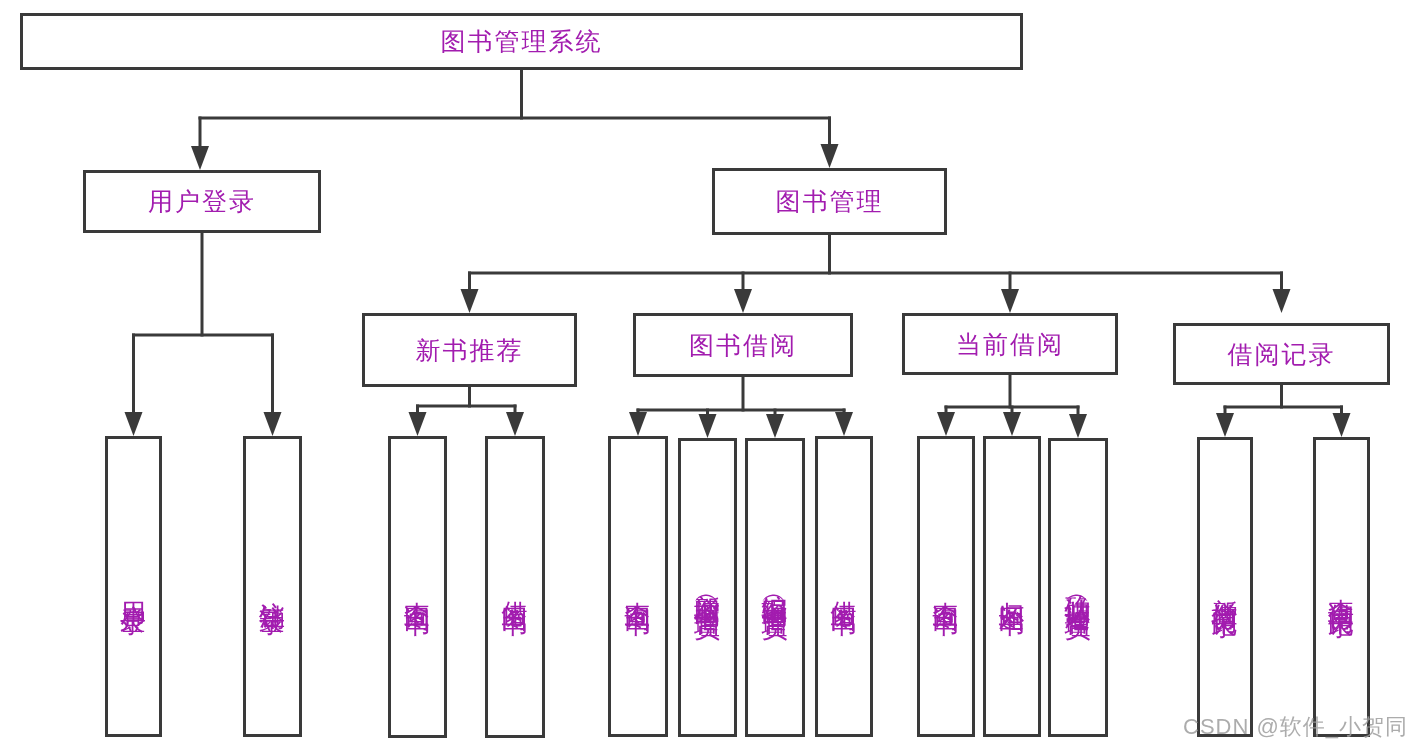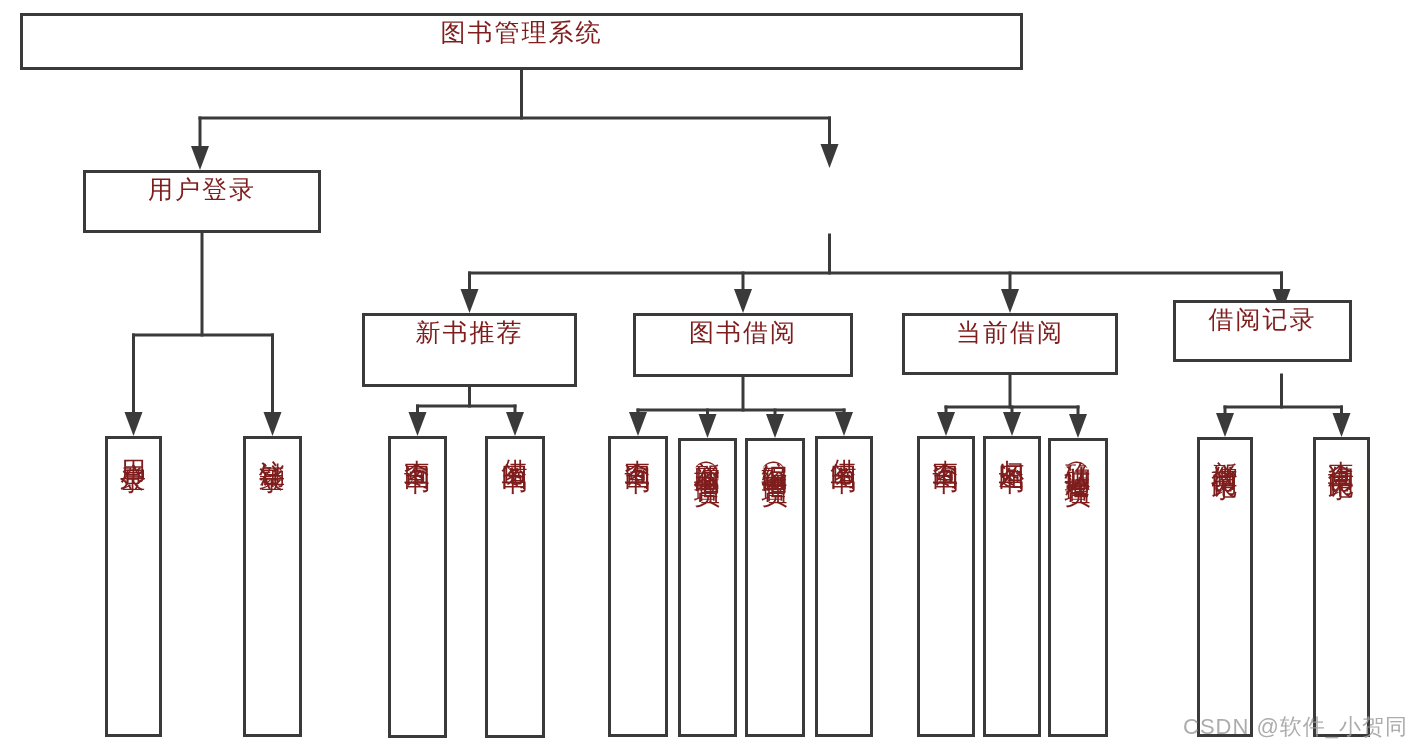--- a/index.html
+++ b/index.html
@@ -15,23 +15,23 @@
     position: absolute;
     left: 0; top: 0;
     width: 1405px; height: 747px;
   }
   .box {
     position: absolute;
     box-sizing: border-box;
     border: 3px solid #3a3a3a;
     background: #ffffff;
     display: flex;
-    align-items: flex-start;
+    align-items: center;
     justify-content: center;
-    color: #7f1d1d;
+    color: #a21caf;
   }
   .box.h span {
     font-size: 25px;
     letter-spacing: 2px;
     white-space: nowrap;
   }
   .box.v span {
     writing-mode: vertical-rl;
     text-orientation: mixed;
     font-size: 26px;
@@ -132,31 +132,34 @@
     </g>
   </svg>
 
   <div class="box h" style="left:20px;top:13px;width:1003px;height:57px">
     <span>图书管理系统</span>
   </div>
 
   <div class="box h" style="left:83px;top:170px;width:238px;height:63px">
     <span>用户登录</span>
   </div>
+  <div class="box h" style="left:712px;top:168px;width:235px;height:67px">
+    <span>图书管理</span>
+  </div>
 
   <div class="box h" style="left:362px;top:313px;width:215px;height:74px">
     <span>新书推荐</span>
   </div>
   <div class="box h" style="left:633px;top:313px;width:220px;height:64px">
     <span>图书借阅</span>
   </div>
   <div class="box h" style="left:902px;top:313px;width:216px;height:62px">
     <span>当前借阅</span>
   </div>
-  <div class="box h" style="left:1173px;top:300px;width:179px;height:62px">
+  <div class="box h" style="left:1173px;top:323px;width:217px;height:62px">
     <span>借阅记录</span>
   </div>
 
   <div class="box v" style="left:105px;top:436px;width:57px;height:301px">
     <span>用户登录</span>
   </div>
   <div class="box v" style="left:243px;top:436px;width:59px;height:301px">
     <span>注销登录</span>
   </div>
 

